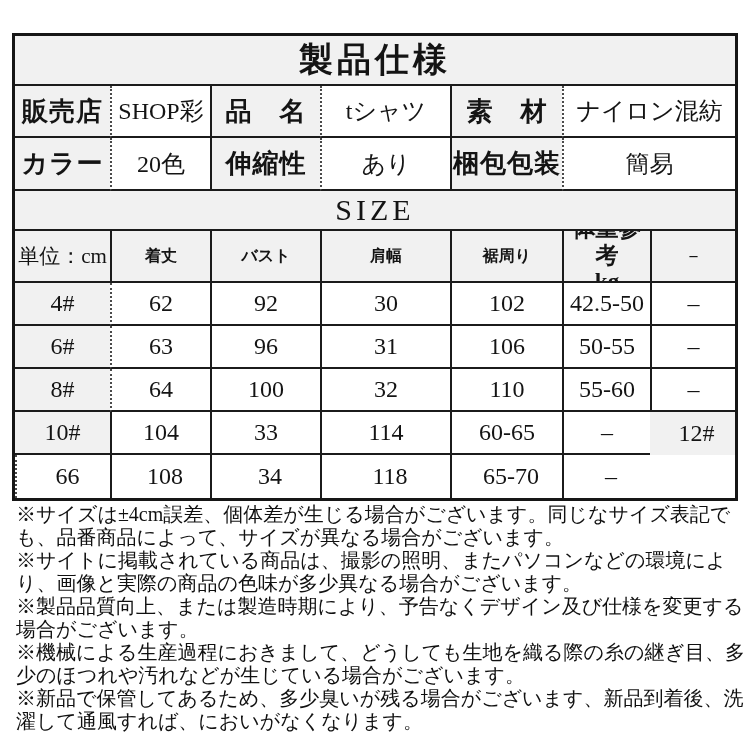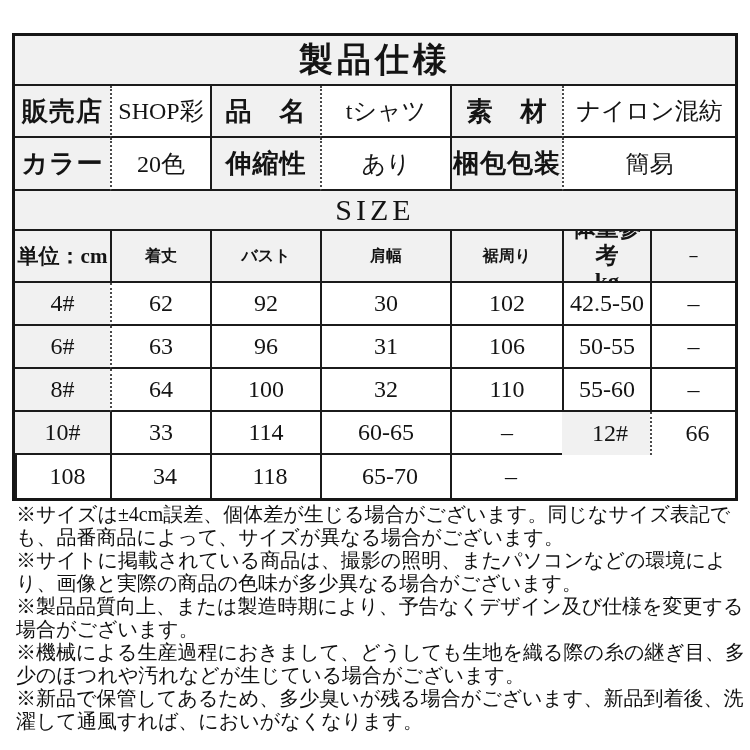--- a/index.html
+++ b/index.html
@@ -34,21 +34,21 @@
   .bl-s { border-left:2px solid #1b1b1b; }
   .bl-d { border-left:2px dotted #4a4a4a; }
   .gray { background:#f1f1f1; }
   .span-all { grid-column:1 / -1; }
 
   .t-title { font-size:34px; font-weight:bold; letter-spacing:4px; }
   .lab     { font-size:26px; font-weight:bold; letter-spacing:1px; }
   .val     { font-size:24px; }
   .size-title { font-size:30px; letter-spacing:4px; }
   .hdr     { font-size:16px; font-weight:bold; }
-  .hdr-unit{ font-size:21px; font-weight:bold; }
+  .hdr-unit{ font-size:21px; font-weight:normal; }
   .hdr-w   { font-size:23px; font-weight:bold; line-height:1.15; flex-direction:column; }
   .num     { font-size:24px; }
 
   
   .notes {
     position:absolute; left:16px; top:503px; width:735px;
     font-size:20px; line-height:23px; color:#101010;
   }
   .notes p { margin:0; }
 </style>
@@ -109,20 +109,21 @@
 
       <div class="cell gray num">8#</div>
       <div class="cell bl-d num">64</div>
       <div class="cell bl-s num">100</div>
       <div class="cell bl-s num">32</div>
       <div class="cell bl-s num">110</div>
       <div class="cell bl-s num">55-60</div>
       <div class="cell bl-s num">–</div>
 
       <div class="cell gray num">10#</div>
+      <div class="cell bl-s num">104</div>
       <div class="cell bl-s num">33</div>
       <div class="cell bl-s num">114</div>
       <div class="cell bl-s num">60-65</div>
       <div class="cell bl-s num">–</div>
 
       <div class="cell gray num nb">12#</div>
       <div class="cell bl-d num nb">66</div>
       <div class="cell bl-s num nb">108</div>
       <div class="cell bl-s num nb">34</div>
       <div class="cell bl-s num nb">118</div>

